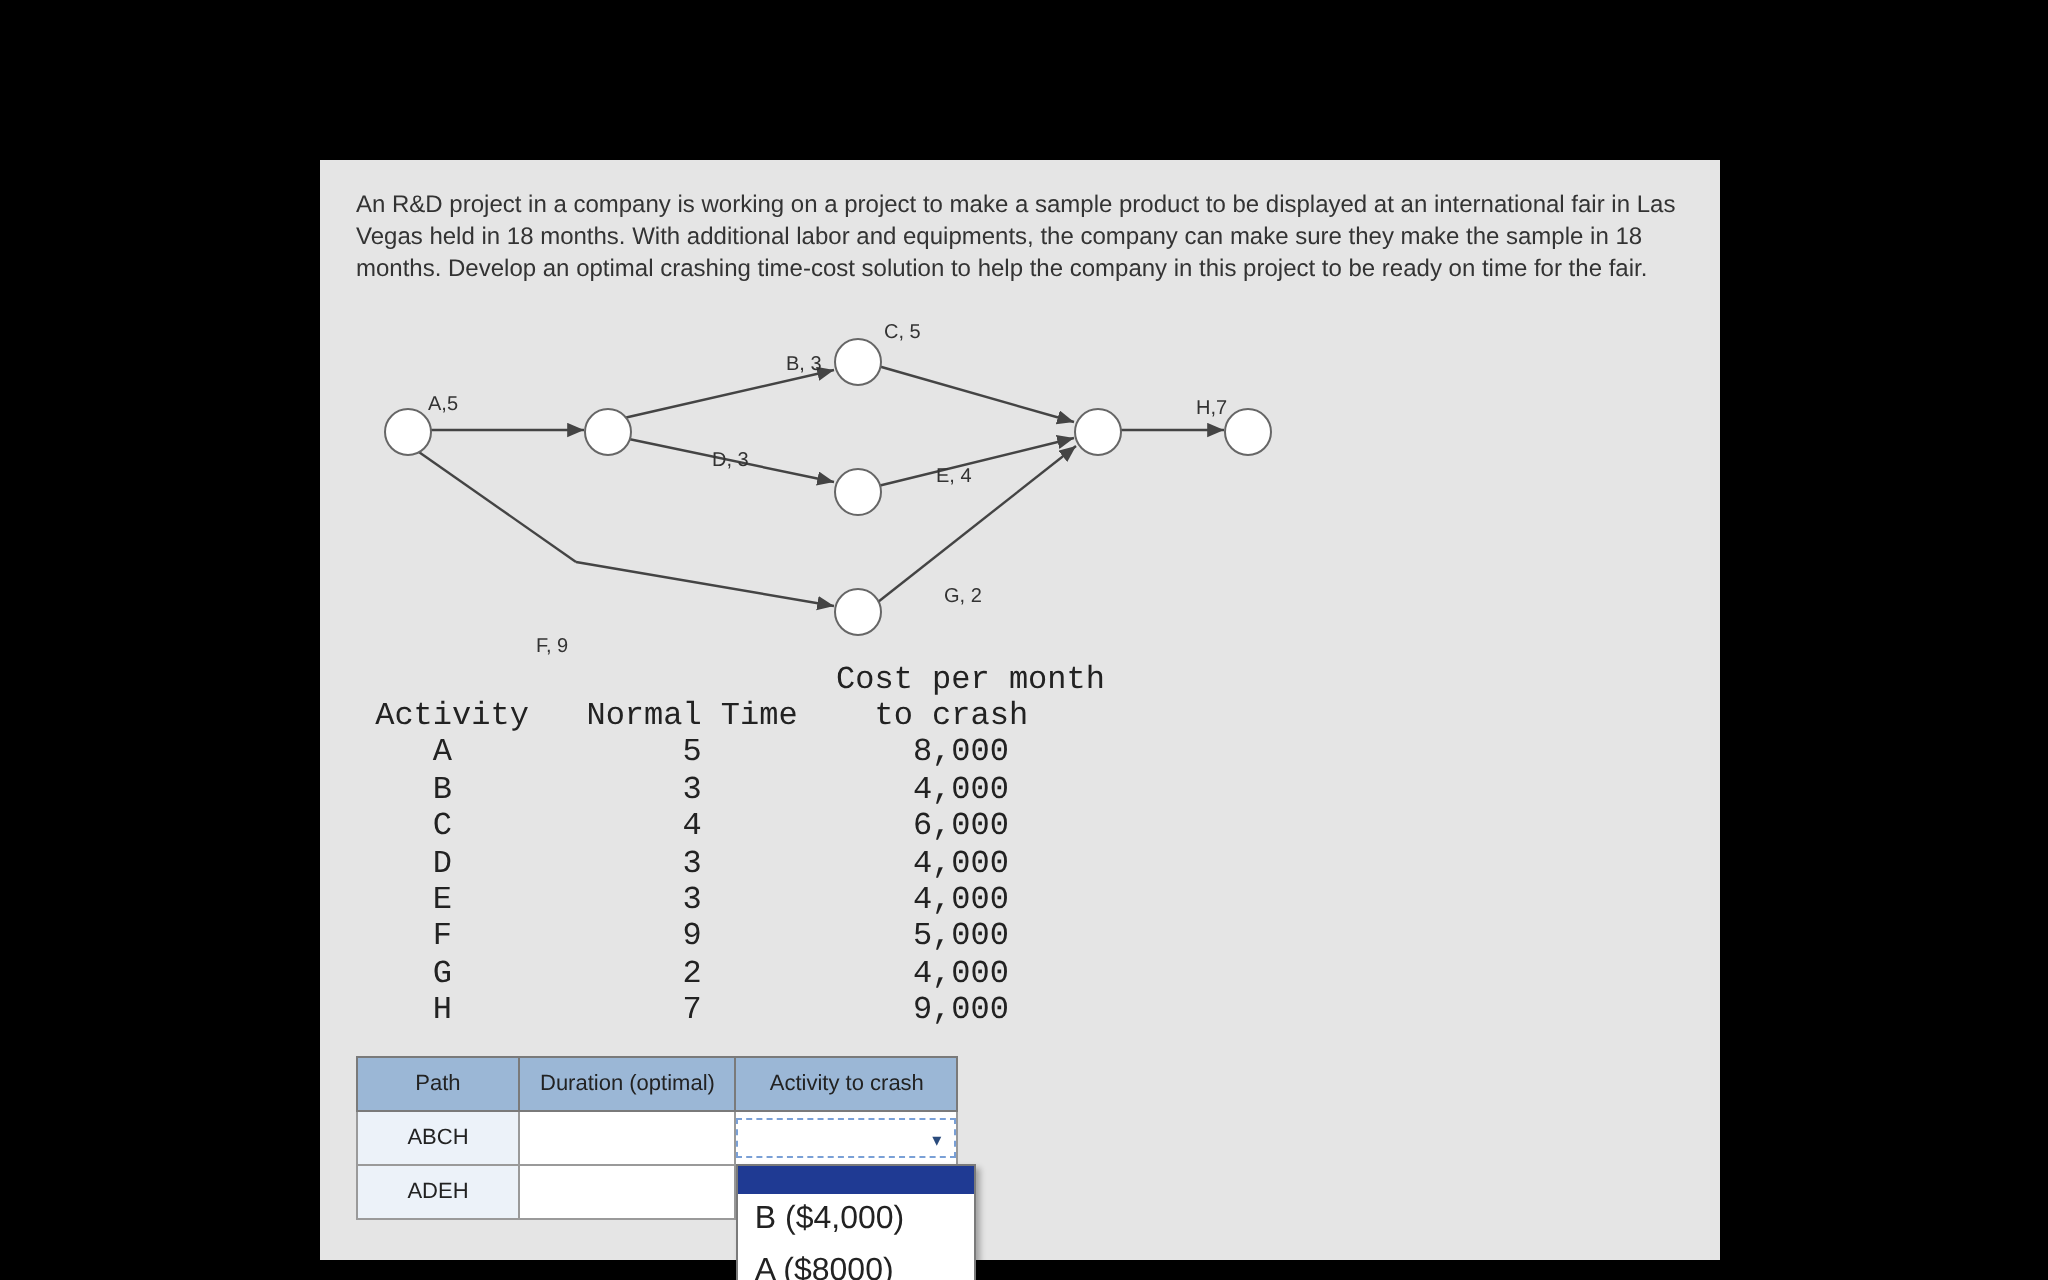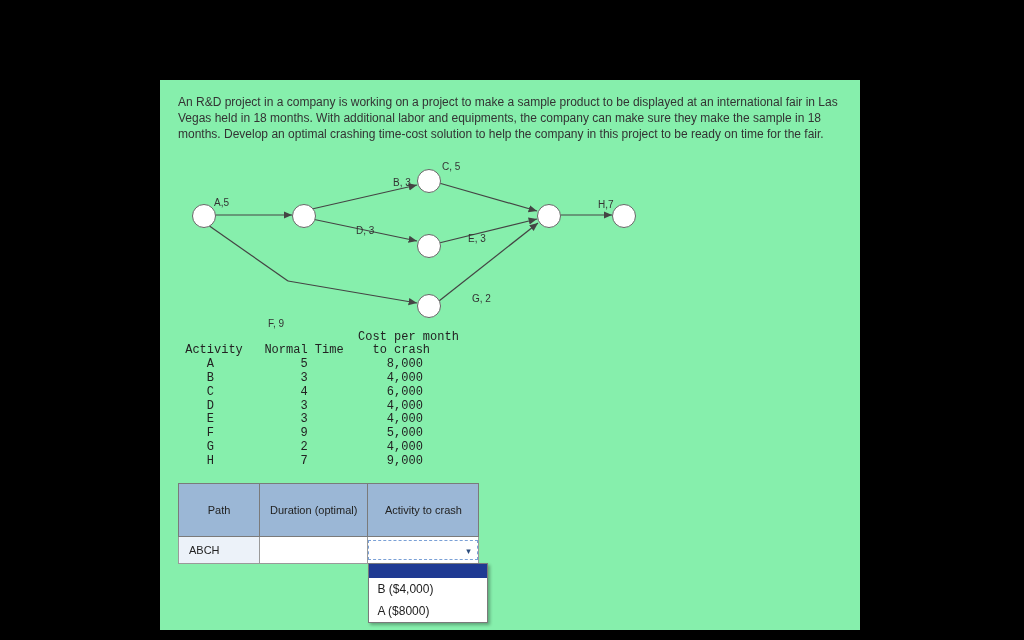--- a/index.html
+++ b/index.html
@@ -16,21 +16,21 @@
     background: #000;
     position: relative;
     overflow: hidden;
   }
   .sheet {
     position: absolute;
     left: 160px;
     top: 80px;
     width: 700px;
     height: 550px;
-    background: #86efac;
+    background: #e5e5e5;
     padding: 14px 18px 0 18px;
     box-sizing: border-box;
   }
   .intro {
     font-size: 12px;
     line-height: 1.35;
     color: #333;
   }
   .diagram {
     position: relative;
@@ -47,46 +47,46 @@
     background: #fff;
   }
   .edge-label {
     position: absolute;
     font-size: 10px;
     color: #333;
   }
 
   .mono-table {
     font-family: "Courier New", monospace;
-    font-size: 12px;
+    font-size: 16px;
     white-space: pre;
     line-height: 1.15;
     margin: 6px 0 14px 0;
   }
 
   .path-table {
     border-collapse: collapse;
     font-size: 11px;
   }
   .path-table th {
     background: #9bb7d6;
     border: 1px solid #7a7a7a;
-    padding: 20px 10px;
+    padding: 7px 10px;
     font-weight: normal;
     text-align: center;
   }
   .path-table td {
     border: 1px solid #9a9a9a;
     padding: 4px 10px;
     background: #fff;
     min-width: 60px;
     height: 18px;
     vertical-align: middle;
   }
-  .path-table td.path-name { background: #ecf2f9; text-align: left; }
+  .path-table td.path-name { background: #ecf2f9; text-align: center; }
   .path-table td.duration { background: #fff; }
   .path-table td.act { padding: 0; position: relative; }
 
   .dropdown-cell {
     border: 1px dashed #7aa0d6;
     width: 110px; height: 20px;
     position: relative;
     box-sizing: border-box;
   }
   .dropdown-cell .arrow {
@@ -105,21 +105,21 @@
     border: 1px solid #7a7a7a;
     box-shadow: 2px 2px 3px rgba(0,0,0,.3);
     z-index: 5;
   }
   .dropdown-panel .hdr {
     background: #1f3a93;
     height: 14px;
   }
   .dropdown-panel .opt {
     padding: 4px 8px;
-    font-size: 12px;
+    font-size: 16px;
   }
 </style>
 </head>
 <body>
 <div class="page">
   <div class="sheet">
 
     <div class="intro">An R&amp;D project in a company is working on a project to make a sample product to be displayed at an international fair in Las Vegas held in 18 months. With additional labor and equipments, the company can make sure they make the sample in 18 months. Develop an optimal crashing time-cost solution to help the company in this project to be ready on time for the fair.</div>
 
     <div class="diagram">
@@ -145,21 +145,21 @@
       <div class="node" style="left:239px;top:14px;"></div>
       <div class="node" style="left:239px;top:79px;"></div>
       <div class="node" style="left:239px;top:139px;"></div>
       <div class="node" style="left:359px;top:49px;"></div>
       <div class="node" style="left:434px;top:49px;"></div>
 
       <span class="edge-label" style="left:36px; top:42px;">A,5</span>
       <span class="edge-label" style="left:172px;top:22px;margin-left:43px;">B, 3</span>
       <span class="edge-label" style="left:264px;top:6px;">C, 5</span>
       <span class="edge-label" style="left:178px;top:70px;text-align:center;">D, 3</span>
-      <span class="edge-label" style="left:290px;top:78px;">E, 3</span>
+      <span class="edge-label" style="left:290px;top:78px;">E, 4</span>
       <span class="edge-label" style="left:90px; top:128px;margin-top:35px;">F, 9</span>
       <span class="edge-label" style="left:294px;top:138px;">G, 2</span>
       <span class="edge-label" style="left:392px;top:44px;padding-left:28px;">H,7</span>
     </div>
 
     <div class="mono-table"><span>                         Cost per month</span>
 <span> Activity   Normal Time    to crash</span>
 <span>    A            5           8,000</span>
 <span>    B            3           4,000</span>
 <span>    C            4           6,000</span>
@@ -183,17 +183,22 @@
           <div class="dropdown-cell">
             <span class="arrow">▾</span>
             <div class="dropdown-panel">
               <div class="hdr"></div>
               <div class="opt">B ($4,000)</div>
               <div class="opt">A ($8000)</div>
             </div>
           </div>
         </td>
       </tr>
+      <tr>
+        <td class="path-name">ADEH</td>
+        <td class="duration"></td>
+        <td class="act"></td>
+      </tr>
     </tbody>
       </table>
 
   </div>
 </div>
 
 </body></html>

